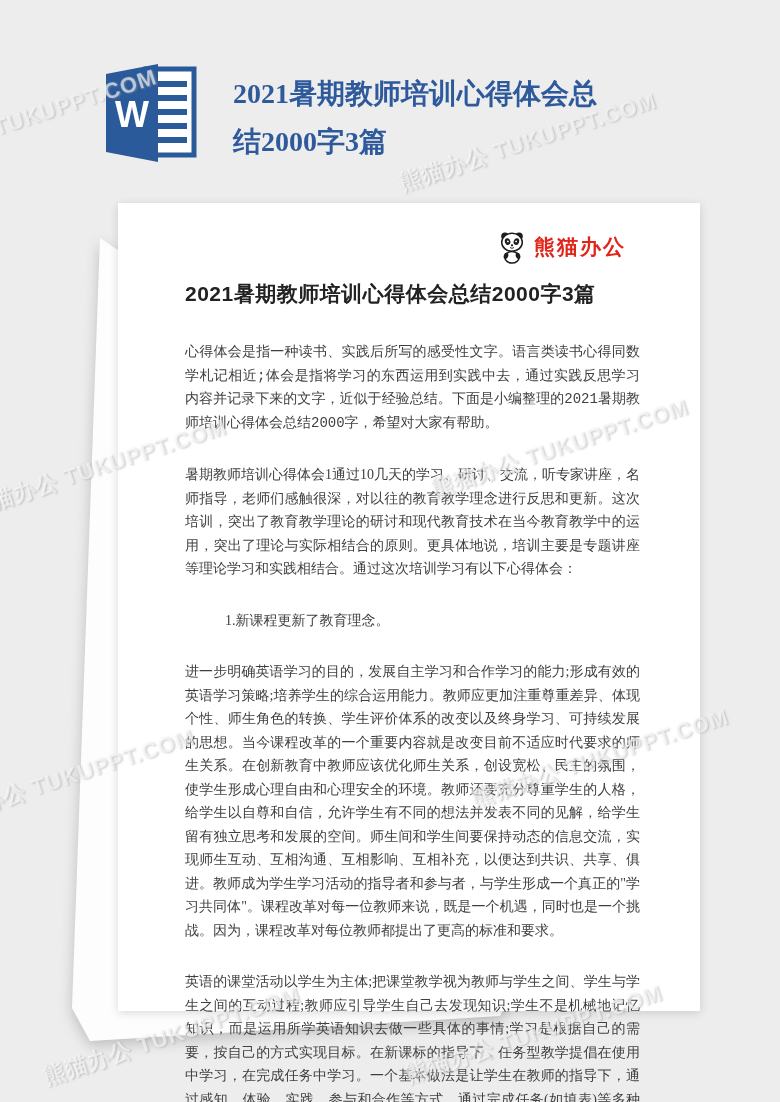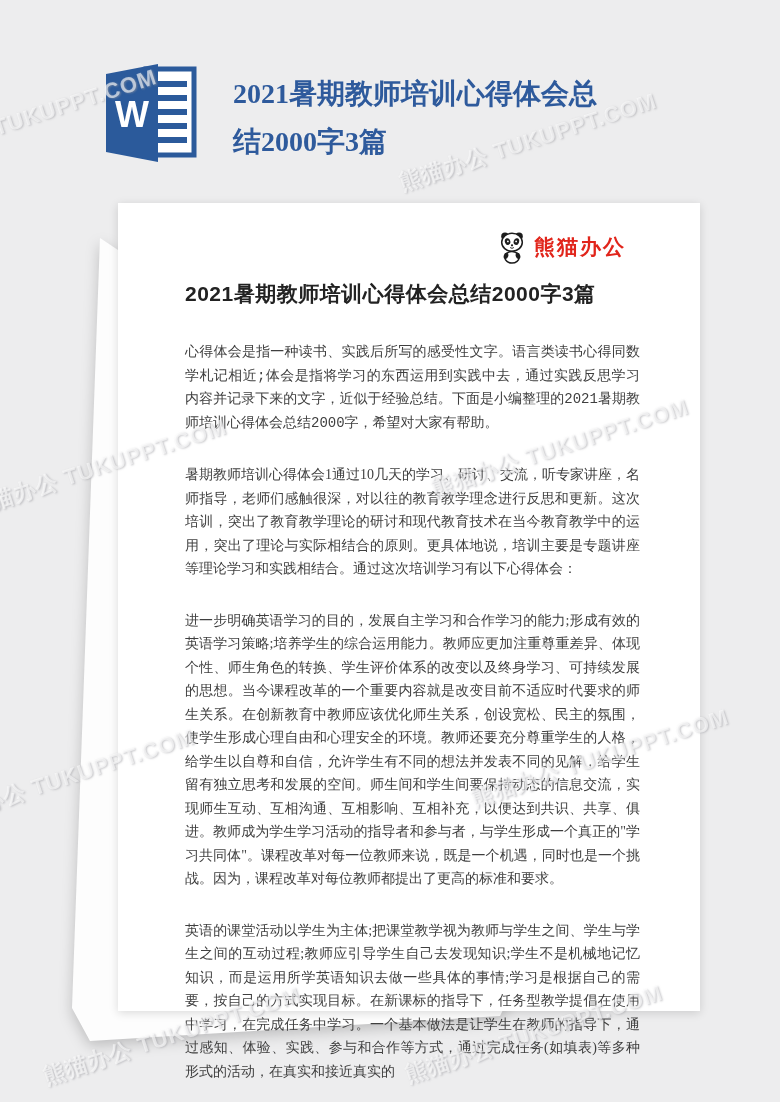--- a/index.html
+++ b/index.html
@@ -124,20 +124,21 @@
         <ellipse cx="9.6" cy="27.5" rx="2.4" ry="3.4" fill="#1d1d1d" transform="rotate(18 9.6 27.5)"></ellipse>
         <ellipse cx="22.4" cy="27.5" rx="2.4" ry="3.4" fill="#1d1d1d" transform="rotate(-18 22.4 27.5)"></ellipse>
       </svg>
       <span class="brand-name">熊猫办公</span>
     </div>
 
     <h2 class="doc-heading">2021暑期教师培训心得体会总结2000字3篇</h2>
 
     <p class="para first">心得体会是指一种读书、实践后所写的感受性文字。语言类读书心得同数学札记相近;体会是指将学习的东西运用到实践中去，通过实践反思学习内容并记录下来的文字，近似于经验总结。下面是小编整理的2021暑期教师培训心得体会总结2000字，希望对大家有帮助。</p>
     <p class="para">暑期教师培训心得体会1通过10几天的学习、研讨、交流，听专家讲座，名师指导，老师们感触很深，对以往的教育教学理念进行反思和更新。这次培训，突出了教育教学理论的研讨和现代教育技术在当今教育教学中的运用，突出了理论与实际相结合的原则。更具体地说，培训主要是专题讲座等理论学习和实践相结合。通过这次培训学习有以下心得体会：</p>
+    <p class="para indent">1.新课程更新了教育理念。</p>
     <p class="para">进一步明确英语学习的目的，发展自主学习和合作学习的能力;形成有效的英语学习策略;培养学生的综合运用能力。教师应更加注重尊重差异、体现个性、师生角色的转换、学生评价体系的改变以及终身学习、可持续发展的思想。当今课程改革的一个重要内容就是改变目前不适应时代要求的师生关系。在创新教育中教师应该优化师生关系，创设宽松、民主的氛围，使学生形成心理自由和心理安全的环境。教师还要充分尊重学生的人格，给学生以自尊和自信，允许学生有不同的想法并发表不同的见解，给学生留有独立思考和发展的空间。师生间和学生间要保持动态的信息交流，实现师生互动、互相沟通、互相影响、互相补充，以便达到共识、共享、俱进。教师成为学生学习活动的指导者和参与者，与学生形成一个真正的"学习共同体"。课程改革对每一位教师来说，既是一个机遇，同时也是一个挑战。因为，课程改革对每位教师都提出了更高的标准和要求。</p>
     <p class="para">英语的课堂活动以学生为主体;把课堂教学视为教师与学生之间、学生与学生之间的互动过程;教师应引导学生自己去发现知识;学生不是机械地记忆知识，而是运用所学英语知识去做一些具体的事情;学习是根据自己的需要，按自己的方式实现目标。在新课标的指导下，任务型教学提倡在使用中学习，在完成任务中学习。一个基本做法是让学生在教师的指导下，通过感知、体验、实践、参与和合作等方式，通过完成任务(如填表)等多种形式的活动，在真实和接近真实的</p>
   </div>
 
   <div class="wm-layer">
     <span class="wm" style="left:28px;  top:118px;">熊猫办公 TUKUPPT.COM</span>
     <span class="wm" style="left:528px; top:142px;">熊猫办公 TUKUPPT.COM</span>
     <span class="wm" style="left:98px;  top:468px;">熊猫办公 TUKUPPT.COM</span>
     <span class="wm" style="left:560px; top:448px;">熊猫办公 TUKUPPT.COM</span>
     <span class="wm" style="left:66px;  top:778px;">熊猫办公 TUKUPPT.COM</span>

